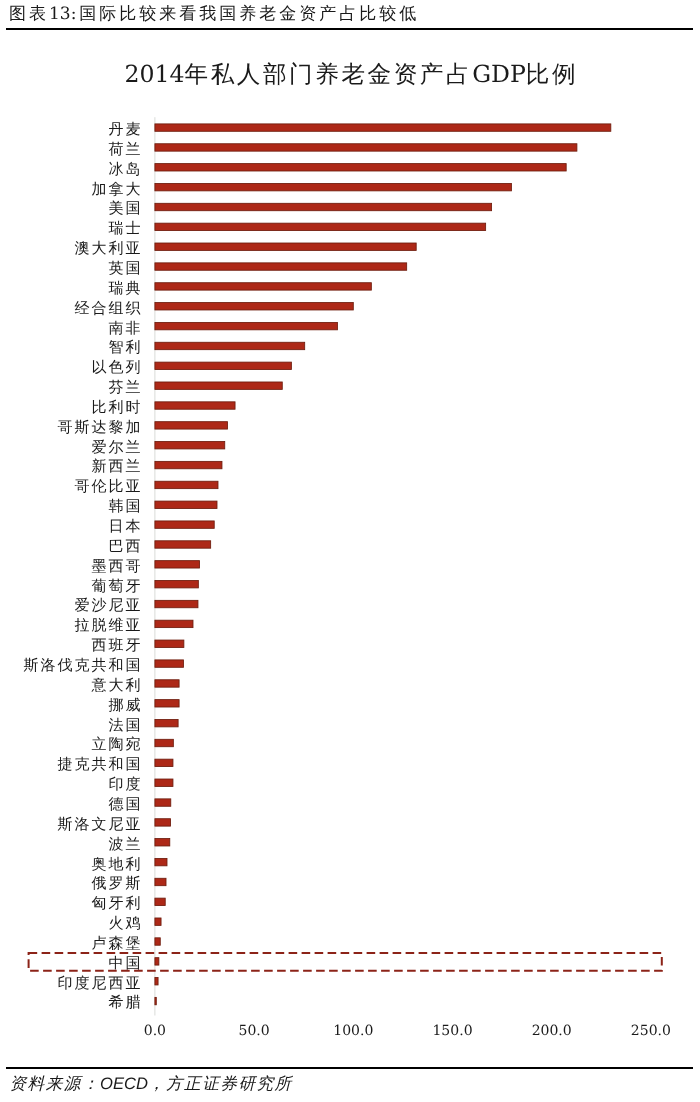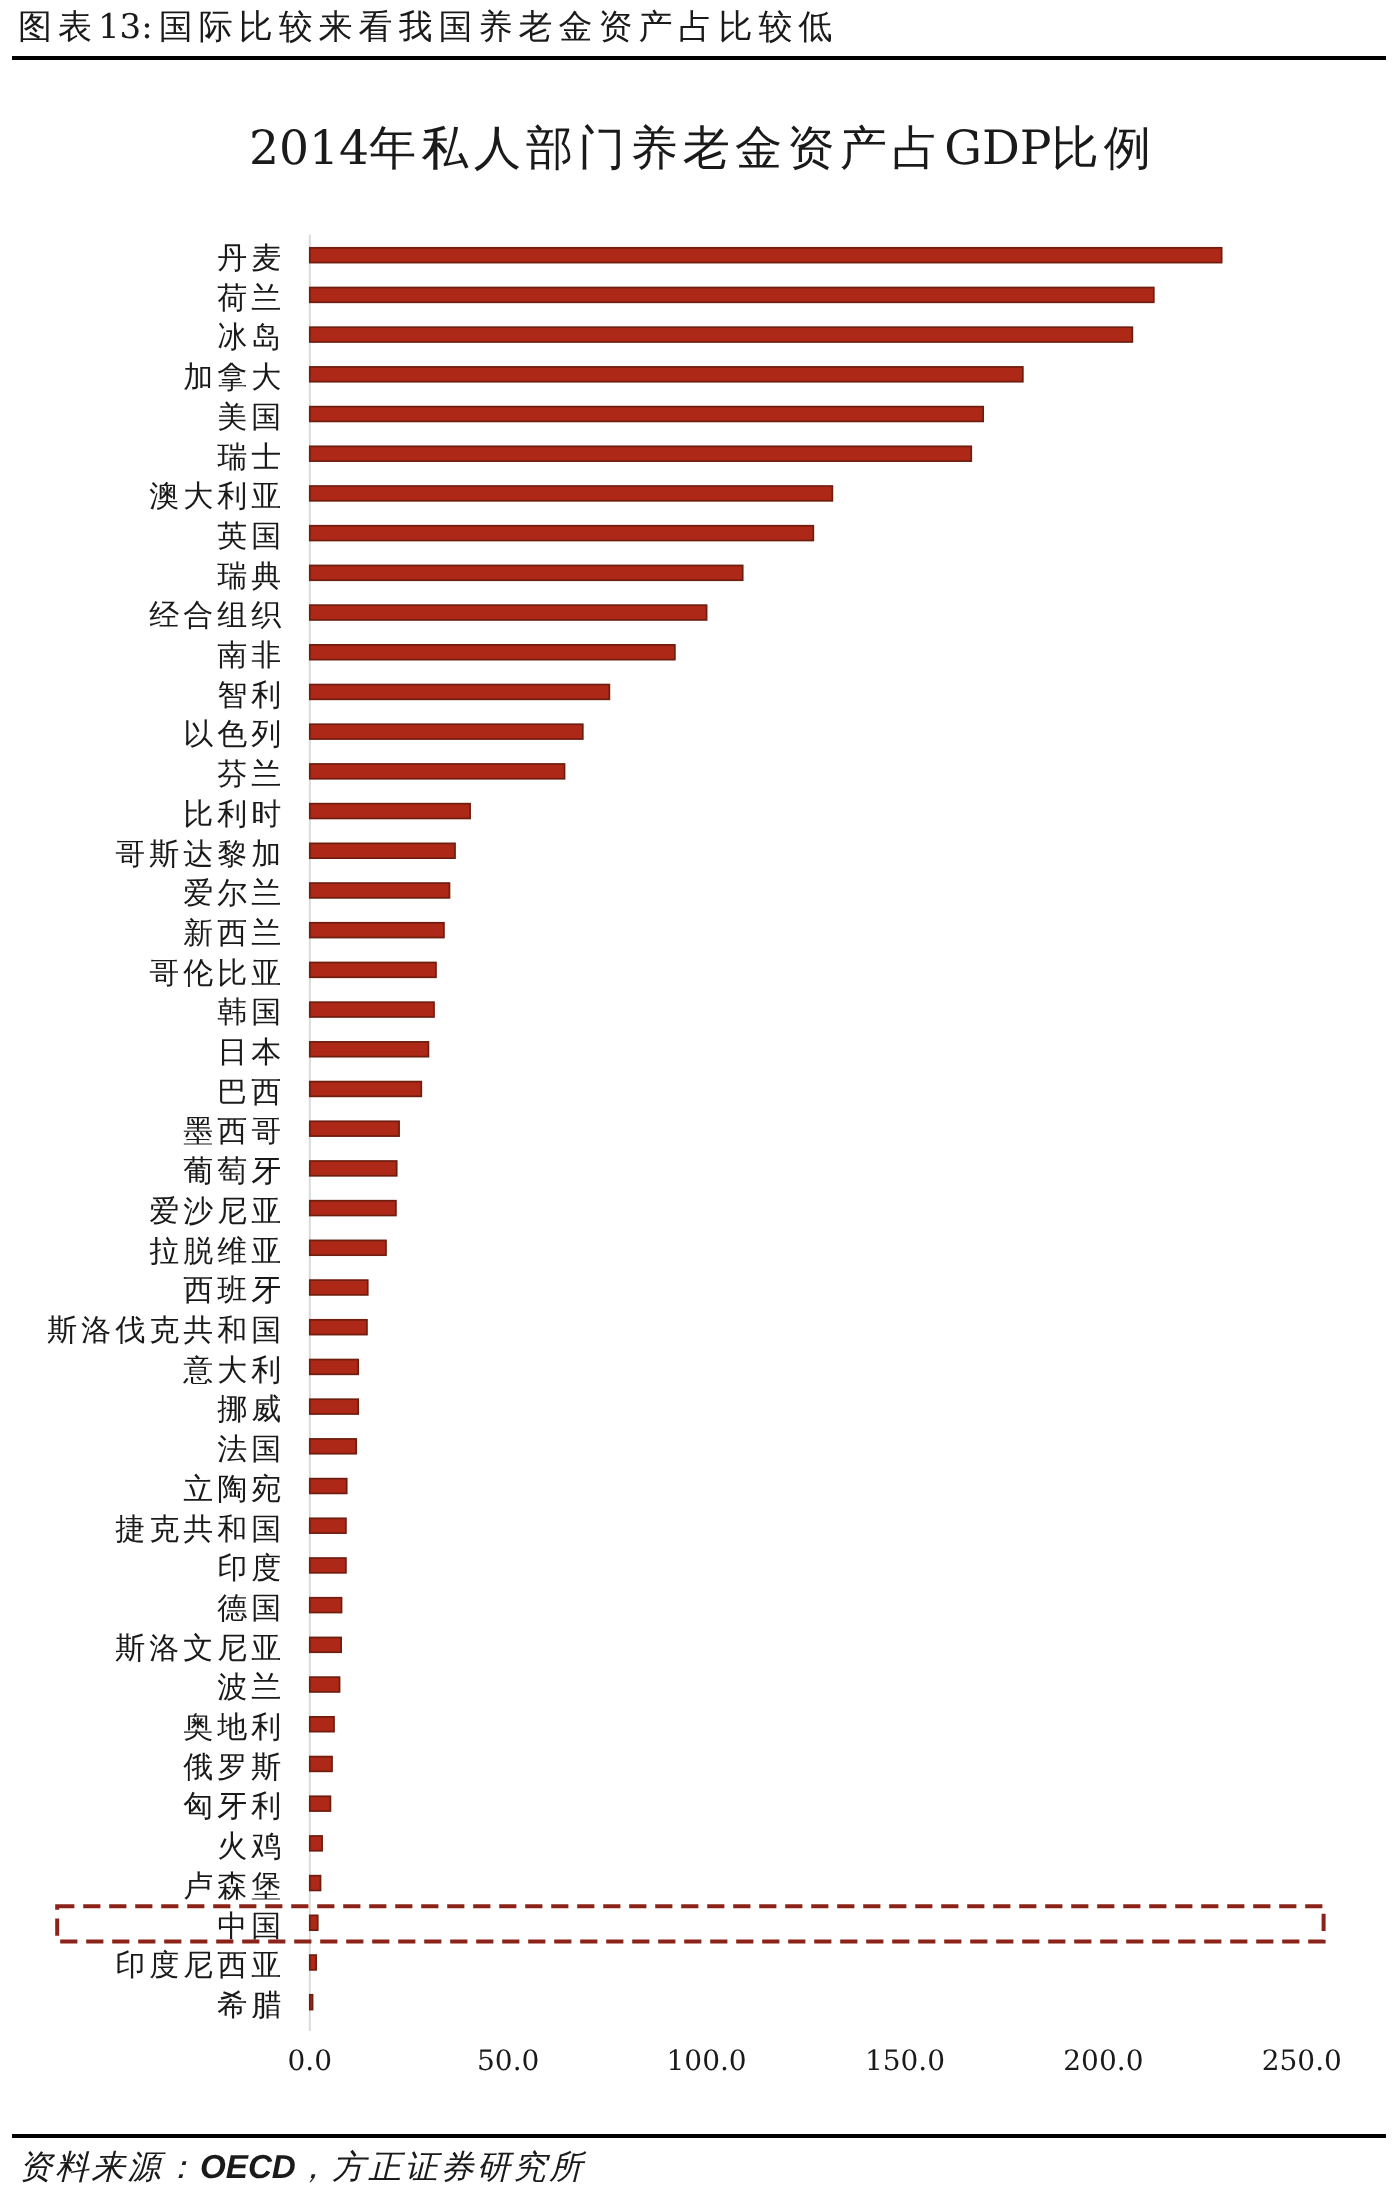--- a/index.html
+++ b/index.html
@@ -8,21 +8,21 @@
        -webkit-font-smoothing:antialiased;text-rendering:geometricPrecision;}
   .figure{position:absolute;left:0;top:0;width:700px;height:1102px;}
   .fig-header{position:absolute;left:9px;top:3.5px;font-size:17px;font-weight:400;
               letter-spacing:2.99px;color:#1a1a1a;white-space:nowrap;line-height:21px;}
   .rule{position:absolute;background:#000;}
   .rule-top{left:6px;top:27.5px;width:687px;height:2px;}
   .rule-bottom{left:6px;top:1067px;width:687px;height:2px;}
   .fig-source{position:absolute;left:9.5px;top:1073px;font-size:16.6px;font-style:italic;
               font-weight:400;letter-spacing:1.5px;color:#1a1a1a;white-space:nowrap;
               line-height:21px;}
-  .fig-source .lat{font-weight:700;font-family:"Liberation Sans",sans-serif;letter-spacing:0.6px;}
+  .fig-source .lat{font-weight:400;font-family:"Liberation Sans",sans-serif;letter-spacing:0.6px;}
   .chart-area{position:absolute;left:0;top:0;width:700px;height:1102px;}
   .chart-title{position:absolute;left:0;top:61px;width:700px;text-align:center;
                font-size:23.6px;color:#1a1a1a;line-height:27px;letter-spacing:2.55px;
                text-indent:2.55px;}
   .chart-title .lat,.fig-header .lat,.fig-source .lat{letter-spacing:0px;}
   svg.plot{position:absolute;left:0;top:0;}
   .cat-label{font-size:15px;fill:#1a1a1a;text-anchor:end;letter-spacing:2px;
              font-family:"DejaVu Serif",serif;}
   .tick-label{font-size:14px;fill:#1a1a1a;text-anchor:middle;
               font-family:"DejaVu Serif",serif;}

